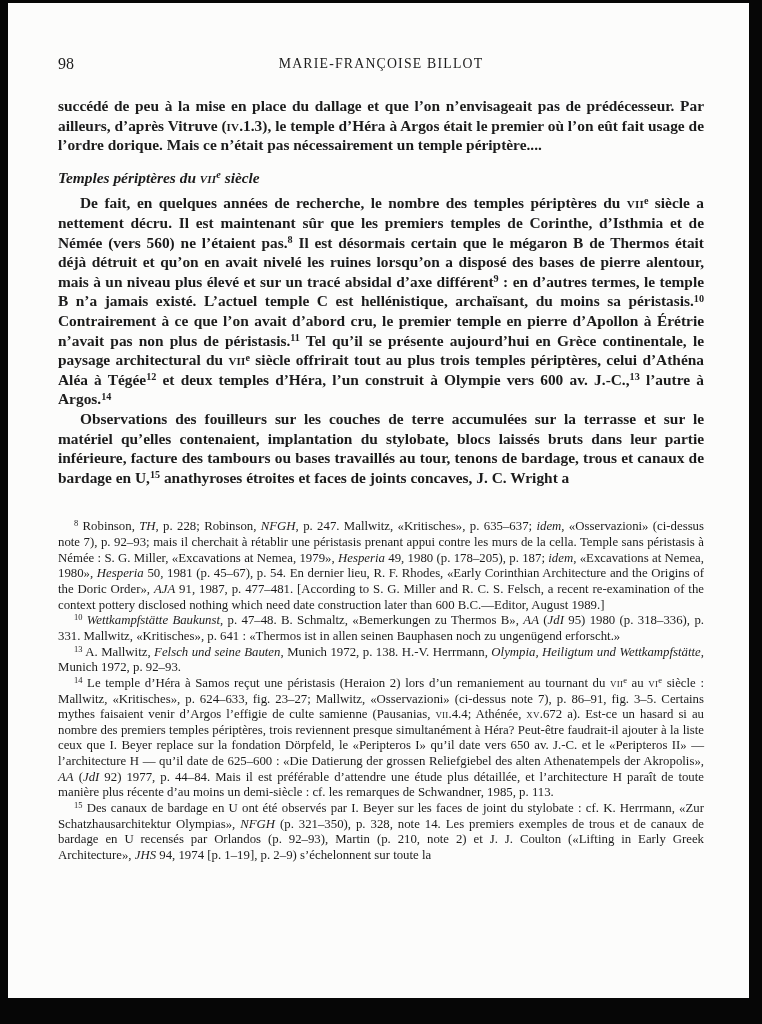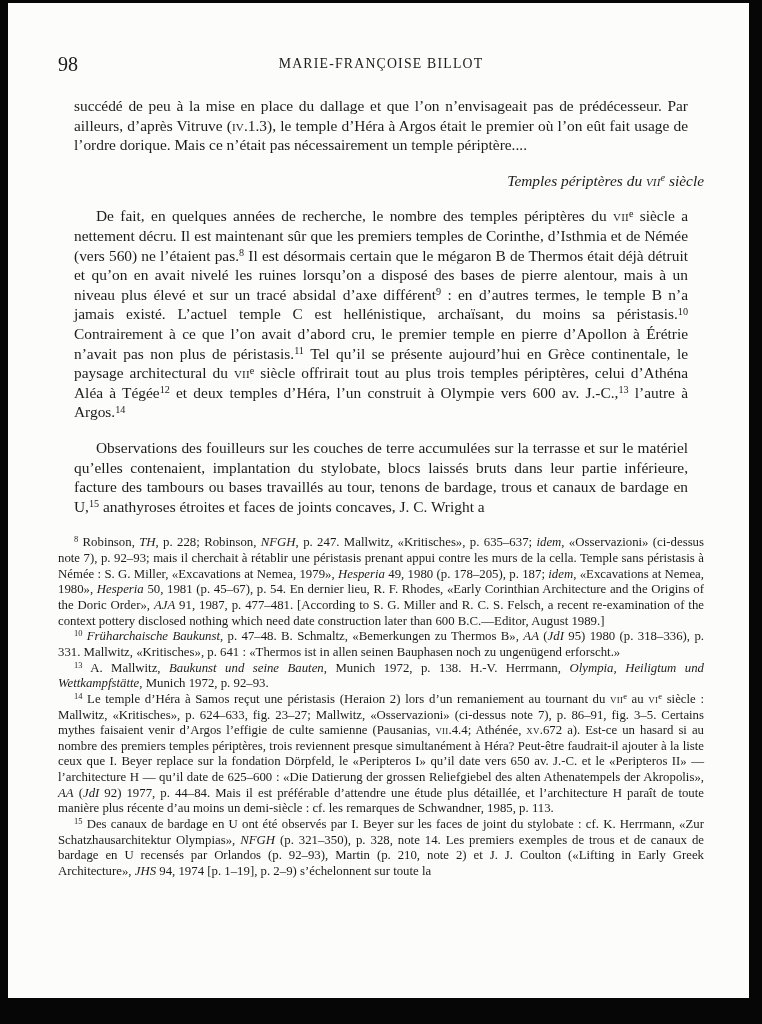--- a/index.html
+++ b/index.html
@@ -34,39 +34,39 @@
     font-size: 13.8px;
     letter-spacing: 1.2px;
     line-height: 16px;
     margin: 0 0 24px 0;
   }
   .page-num {
     position: absolute;
     left: 0;
     top: 0;
     letter-spacing: 0;
-    font-size: 20px;
+    font-size: 16px;
   }
   .bodytext {
     font-size: 15.4px;
     line-height: 19.6px;
     text-align: justify;
   }
-  .bodytext p { margin: 16px; text-indent: 22px; }
+  .bodytext p { margin: 0; text-indent: 22px; font-weight: bold; }
   .bodytext p.noindent { text-indent: 0; }
   h2.section {
     font-size: 15.4px;
     line-height: 19.6px;
     font-style: italic;
-    font-weight: normal;
-    margin: 0 0 6px 0;
-    text-align: right;
+    font-weight: bold;
+    margin: 13px 0 6px 0;
+    text-align: left;
   }
   .footnotes {
-    margin-top: 19px;
+    margin-top: 32px;
     font-size: 12.8px;
     line-height: 15.65px;
     text-align: justify;
   }
   .footnotes p.fn { margin: 0; text-indent: 16px; }
   .sc { font-variant: small-caps; letter-spacing: 0.2px; }
   sup {
     font-size: 66%;
     line-height: 0;
     vertical-align: baseline;
@@ -93,20 +93,20 @@
 
     <div class="bodytext">
       <p class="noindent">succédé de peu à la mise en place du dallage et que l’on n’envisageait pas de prédécesseur. Par ailleurs, d’après Vitruve (<span class="sc">iv</span>.1.3), le temple d’Héra à Argos était le premier où l’on eût fait usage de l’ordre dorique. Mais ce n’était pas nécessairement un temple périptère....</p>
       <h2 class="section">Temples périptères du <span class="sc">vii</span><sup>e</sup> siècle</h2>
       <p>De fait, en quelques années de recherche, le nombre des temples périptères du <span class="sc">vii</span><sup>e</sup> siècle a nettement décru. Il est maintenant sûr que les premiers temples de Corinthe, d’Isthmia et de Némée (vers 560) ne l’étaient pas.<sup>8</sup> Il est désormais certain que le mégaron B de Thermos était déjà détruit et qu’on en avait nivelé les ruines lorsqu’on a disposé des bases de pierre alentour, mais à un niveau plus élevé et sur un tracé absidal d’axe différent<sup>9</sup> : en d’autres termes, le temple B n’a jamais existé. L’actuel temple C est hellénistique, archaïsant, du moins sa péristasis.<sup>10</sup> Contrairement à ce que l’on avait d’abord cru, le premier temple en pierre d’Apollon à Érétrie n’avait pas non plus de péristasis.<sup>11</sup> Tel qu’il se présente aujourd’hui en Grèce continentale, le paysage architectural du <span class="sc">vii</span><sup>e</sup> siècle offrirait tout au plus trois temples périptères, celui d’Athéna Aléa à Tégée<sup>12</sup> et deux temples d’Héra, l’un construit à Olympie vers 600 av. J.-C.,<sup>13</sup> l’autre à Argos.<sup>14</sup></p>
       <p>Observations des fouilleurs sur les couches de terre accumulées sur la terrasse et sur le matériel qu’elles contenaient, implantation du stylobate, blocs laissés bruts dans leur partie inférieure, facture des tambours ou bases travaillés au tour, tenons de bardage, trous et canaux de bardage en U,<sup>15</sup> anathyroses étroites et faces de joints concaves, J. C. Wright a</p>
     </div>
 
     <div class="footnotes">
       <p class="fn"><sup>8</sup> Robinson, <i>TH</i>, p. 228; Robinson, <i>NFGH</i>, p. 247. Mallwitz, «Kritisches», p. 635–637; <i>idem</i>, «Osservazioni» (ci-dessus note 7), p. 92–93; mais il cherchait à rétablir une péristasis prenant appui contre les murs de la cella. Temple sans péristasis à Némée : S. G. Miller, «Excavations at Nemea, 1979», <i>Hesperia</i> 49, 1980 (p. 178–205), p. 187; <i>idem</i>, «Excavations at Nemea, 1980», <i>Hesperia</i> 50, 1981 (p. 45–67), p. 54. En dernier lieu, R. F. Rhodes, «Early Corinthian Architecture and the Origins of the Doric Order», <i>AJA</i> 91, 1987, p. 477–481. [According to S. G. Miller and R. C. S. Felsch, a recent re-examination of the context pottery disclosed nothing which need date construction later than 600 B.C.—Editor, August 1989.]</p>
-      <p class="fn"><sup>10</sup> <i>Früharchaische Baukunst</i>, p. 47–48. B. Schmaltz, «Bemerkungen zu Thermos B», <i>AA</i> (<i>JdI</i> 95) 1980 (p. 318–336), p. 331. Mallwitz, «Kritisches», p. 641 : «Thermos ist in allen seinen Bauphasen noch zu ungenügend erforscht.»</p>
-      <p class="fn"><sup>13</sup> A. Mallwitz, <i>Baukunst und seine Bauten</i>, Munich 1972, p. 138. H.-V. Herrmann, <i>Olympia, Heiligtum und Wettkampfstätte</i>, Munich 1972, p. 92–93.</p>
+      <p class="fn"><sup>10</sup> <i>Wettkampfstätte Baukunst</i>, p. 47–48. B. Schmaltz, «Bemerkungen zu Thermos B», <i>AA</i> (<i>JdI</i> 95) 1980 (p. 318–336), p. 331. Mallwitz, «Kritisches», p. 641 : «Thermos ist in allen seinen Bauphasen noch zu ungenügend erforscht.»</p>
+      <p class="fn"><sup>13</sup> A. Mallwitz, <i>Felsch und seine Bauten</i>, Munich 1972, p. 138. H.-V. Herrmann, <i>Olympia, Heiligtum und Wettkampfstätte</i>, Munich 1972, p. 92–93.</p>
       <p class="fn"><sup>14</sup> Le temple d’Héra à Samos reçut une péristasis (Heraion 2) lors d’un remaniement au tournant du <span class="sc">vii</span><sup>e</sup> au <span class="sc">vi</span><sup>e</sup> siècle : Mallwitz, «Kritisches», p. 624–633, fig. 23–27; Mallwitz, «Osservazioni» (ci-dessus note 7), p. 86–91, fig. 3–5. Certains mythes faisaient venir d’Argos l’effigie de culte samienne (Pausanias, <span class="sc">vii</span>.4.4; Athénée, <span class="sc">xv</span>.672 a). Est-ce un hasard si au nombre des premiers temples périptères, trois reviennent presque simultanément à Héra? Peut-être faudrait-il ajouter à la liste ceux que I. Beyer replace sur la fondation Dörpfeld, le «Peripteros I» qu’il date vers 650 av. J.-C. et le «Peripteros II» — l’architecture H — qu’il date de 625–600 : «Die Datierung der grossen Reliefgiebel des alten Athenatempels der Akropolis», <i>AA</i> (<i>JdI</i> 92) 1977, p. 44–84. Mais il est préférable d’attendre une étude plus détaillée, et l’architecture H paraît de toute manière plus récente d’au moins un demi-siècle : cf. les remarques de Schwandner, 1985, p. 113.</p>
       <p class="fn"><sup>15</sup> Des canaux de bardage en U ont été observés par I. Beyer sur les faces de joint du stylobate : cf. K. Herrmann, «Zur Schatzhausarchitektur Olympias», <i>NFGH</i> (p. 321–350), p. 328, note 14. Les premiers exemples de trous et de canaux de bardage en U recensés par Orlandos (p. 92–93), Martin (p. 210, note 2) et J. J. Coulton («Lifting in Early Greek Architecture», <i>JHS</i> 94, 1974 [p. 1–19], p. 2–9) s’échelonnent sur toute la</p>
     </div>
 
   </div>
 </div>
 
 </body></html>

